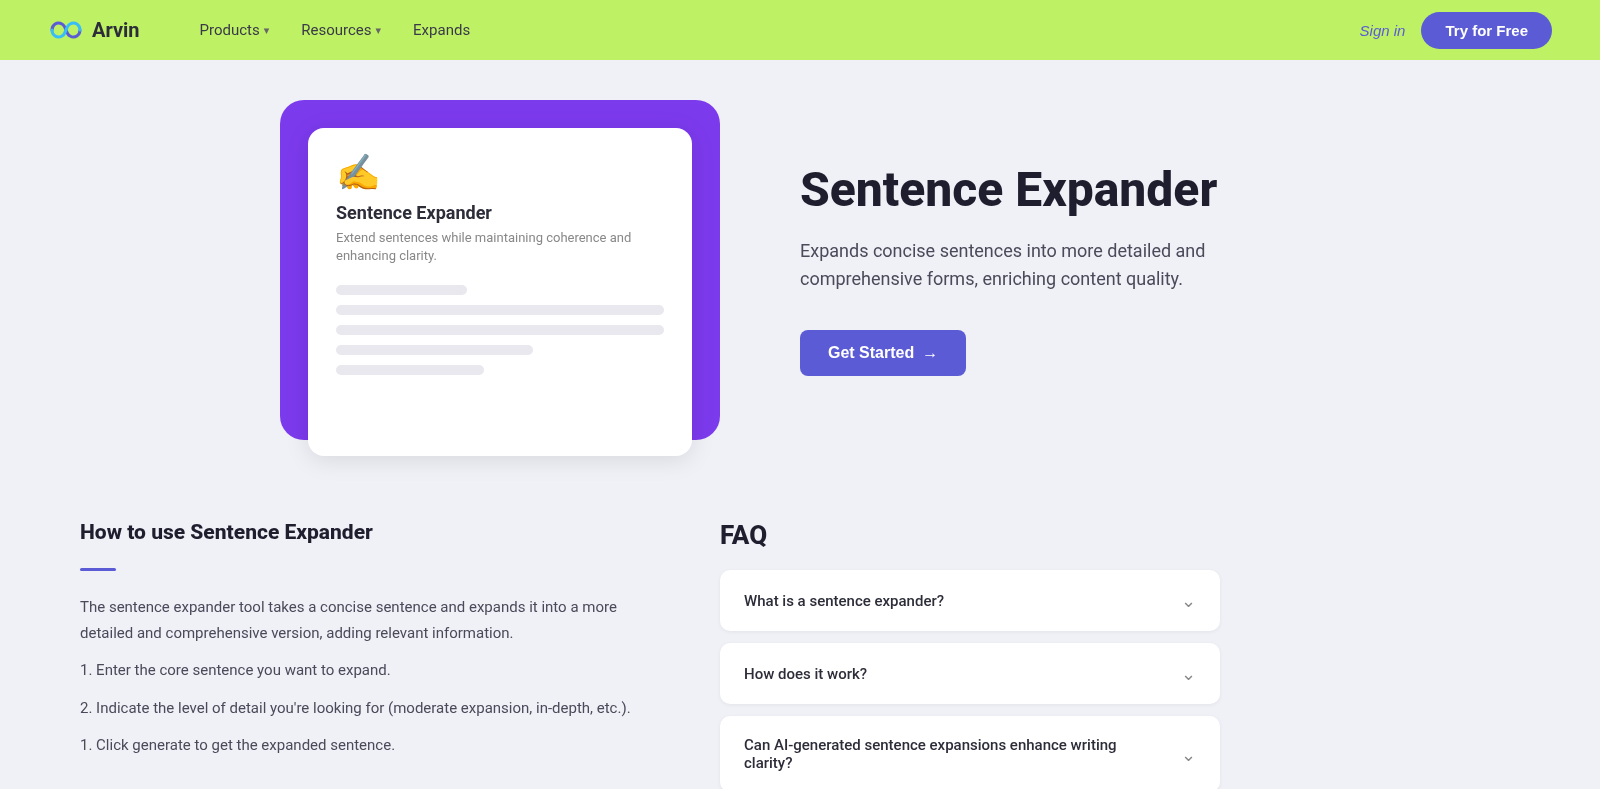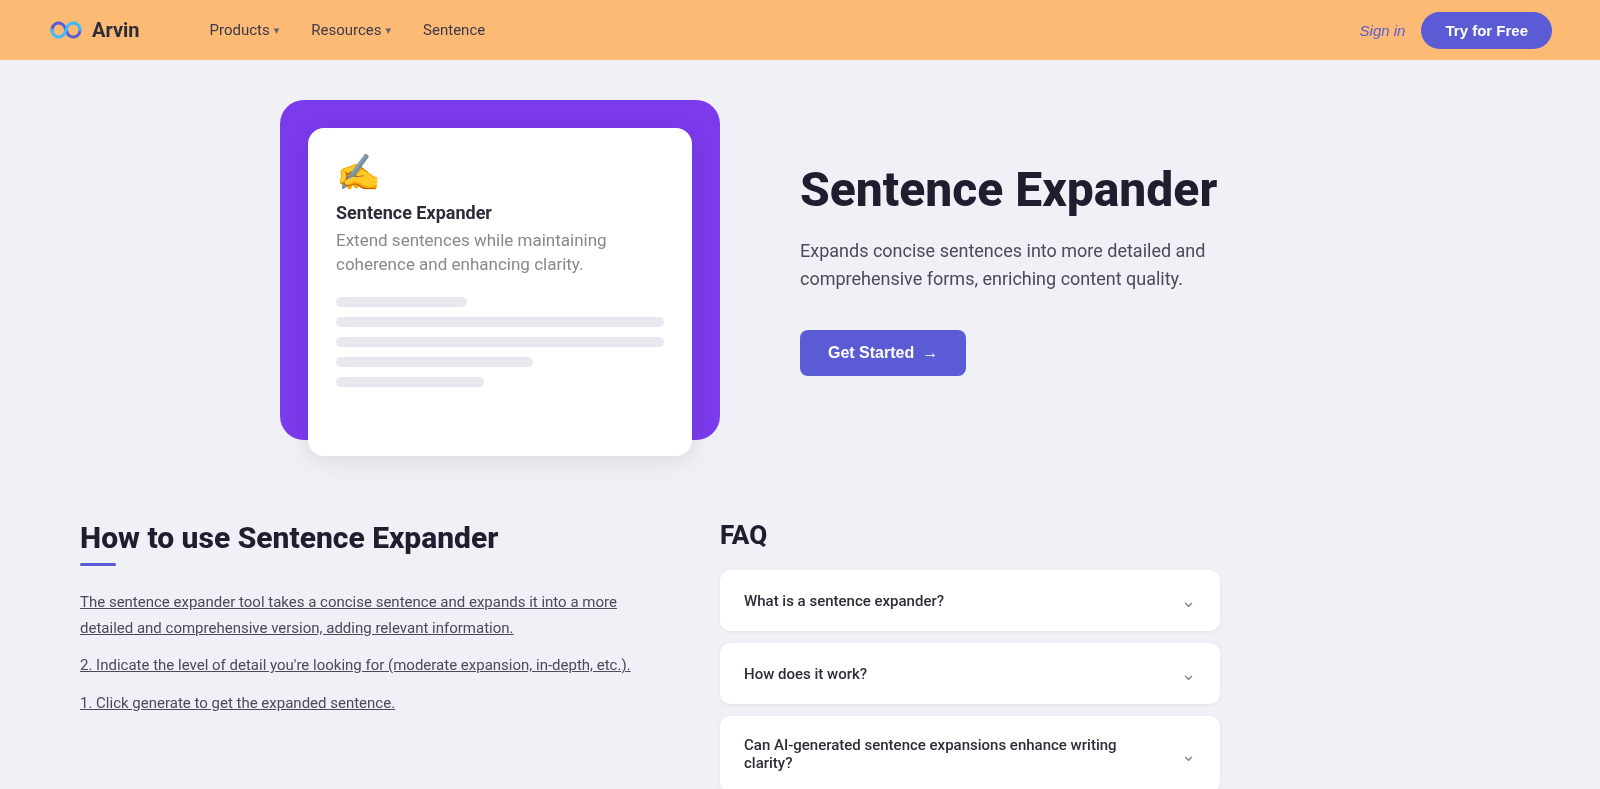--- a/index.html
+++ b/index.html
@@ -9,24 +9,23 @@
       color: #2d2d3a;
       min-height: 789px;
     }
 
     
     nav {
       display: flex;
       align-items: center;
       padding: 0 48px;
       height: 60px;
-      background: #fdba74;
+      background: #bef264;
       position: relative;
       z-index: 10;
-      gap: 10px;
     }
     .logo-area {
       display: flex;
       align-items: center;
       gap: 8px;
       margin-right: 40px;
     }
     .logo-icon {
       width: 36px;
       height: 22px;
@@ -119,21 +118,21 @@
       margin-bottom: 8px;
       display: block;
     }
     .card-title {
       font-size: 18px;
       font-weight: 700;
       color: #2d2d3a;
       margin-bottom: 6px;
     }
     .card-subtitle {
-      font-size: 17px;
+      font-size: 13px;
       color: #888;
       margin-bottom: 20px;
       line-height: 1.4;
     }
     .skeleton-line {
       height: 10px;
       background: #e8e8ee;
       border-radius: 5px;
       margin-bottom: 10px;
     }
@@ -180,38 +179,38 @@
       gap: 80px;
       background: #f0f0f7;
     }
 
     
     .how-to-use {
       flex: 1;
       max-width: 560px;
     }
     .section-title {
-      font-size: 30px;
+      font-size: 21px;
       font-weight: 800;
       color: #1e1e2e;
-      margin-bottom: 8px;
+      margin-bottom: 24px;
     }
     .title-underline {
       width: 36px;
       height: 3px;
       background: #5b5bd6;
       border-radius: 2px;
       margin-bottom: 24px;
     }
     .how-text {
       font-size: 15px;
       color: #4a4a5a;
       line-height: 1.7;
     }
-    .how-text p { margin-bottom: 12px; text-decoration: underline; }
+    .how-text p { margin-bottom: 12px; }
 
     
     .faq-section {
       flex: 1;
       max-width: 500px;
     }
     .faq-title {
       font-size: 26px;
       font-weight: 800;
       color: #1e1e2e;
@@ -253,21 +252,21 @@
   <div class="nav-links">
     <span class="nav-item">
       <span>Products</span>
       <span class="chevron-down">▾</span>
     </span>
     <span class="nav-item">
       <span>Resources</span>
       <span class="chevron-down">▾</span>
     </span>
     <span class="nav-item">
-      <span>Sentence</span>
+      <span>Expands</span>
     </span>
   </div>
   <div class="nav-right">
     <button class="sign-in-btn">Sign in</button>
     <button class="try-free-btn">Try for Free</button>
   </div>
 </nav>
 
 <section class="hero">
   <div class="card-wrapper">
@@ -294,20 +293,21 @@
   </div>
 </section>
 
 <div class="content-section">
 
   <div class="how-to-use">
     <h2 class="section-title">How to use Sentence Expander</h2>
     <div class="title-underline"></div>
     <div class="how-text">
       <p>The sentence expander tool takes a concise sentence and expands it into a more detailed and comprehensive version, adding relevant information.</p>
+      <p>1. Enter the core sentence you want to expand.</p>
       <p>2. Indicate the level of detail you're looking for (moderate expansion, in-depth, etc.).</p>
       <p>1. Click generate to get the expanded sentence.</p>
     </div>
   </div>
 
   <div class="faq-section">
     <h2 class="faq-title">FAQ</h2>
 
     <div class="faq-item">
       <span class="faq-question">What is a sentence expander?</span>

